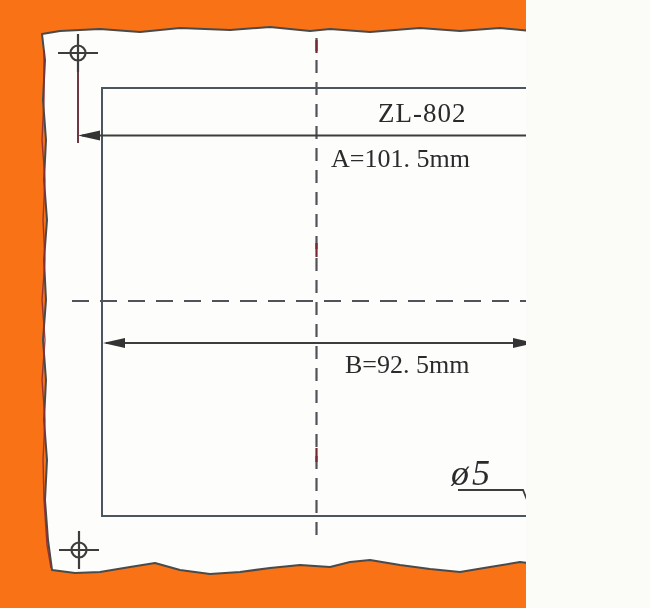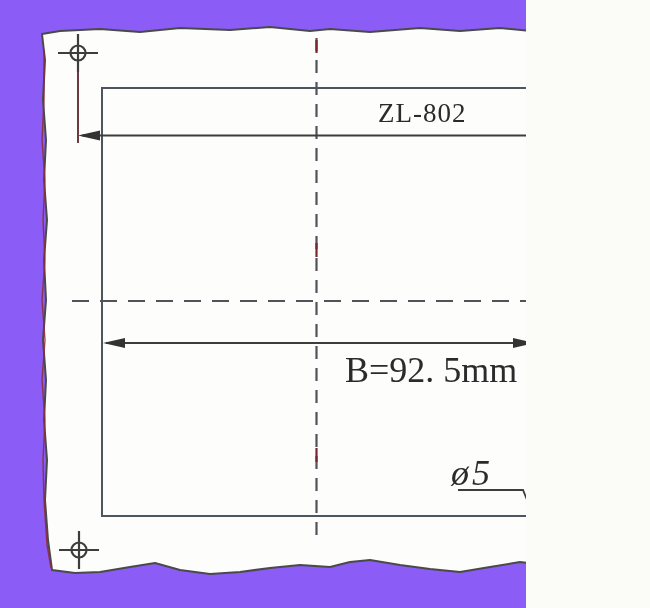--- a/index.html
+++ b/index.html
@@ -4,21 +4,21 @@
 <style>
   html, body {
     margin: 0;
     padding: 0;
     background: #fbfbf8;
   }
   #stage {
     position: relative;
     width: 526px;
     height: 608px;
-    background: #8b5cf6;
+    background: #f97316;
     overflow: hidden;
     font-family: "Liberation Serif", "DejaVu Serif", serif;
   }
   #linework {
     position: absolute;
     left: 0;
     top: 0;
   }
   .label {
     position: absolute;
@@ -34,21 +34,21 @@
     letter-spacing: 1px;
   }
   .dim-a-label {
     left: 331px;
     top: 146px;
     font-size: 26px;
   }
   .dim-b-label {
     left: 345px;
     top: 352px;
-    font-size: 36px;
+    font-size: 26px;
   }
   .hole-label {
     left: 451px;
     top: 455px;
     font-size: 36px;
     font-style: italic;
     letter-spacing: 3px;
   }
 </style>
 </head>
@@ -111,18 +111,19 @@
 
     <g stroke="#3d3d3d" stroke-width="2.2" fill="none">
       <circle cx="555" cy="550" r="7.5"></circle>
       <line x1="535" y1="550" x2="575" y2="550"></line>
       <line x1="555" y1="531" x2="555" y2="569"></line>
     </g>
   </svg>
 
   <div class="label model-label">ZL-802</div>
 
+  <div class="label dim-a-label">A=101. 5mm</div>
 
   <div class="label dim-b-label">B=92. 5mm</div>
 
   <div class="label hole-label">ø5</div>
 
 </div>
 
 </body></html>

